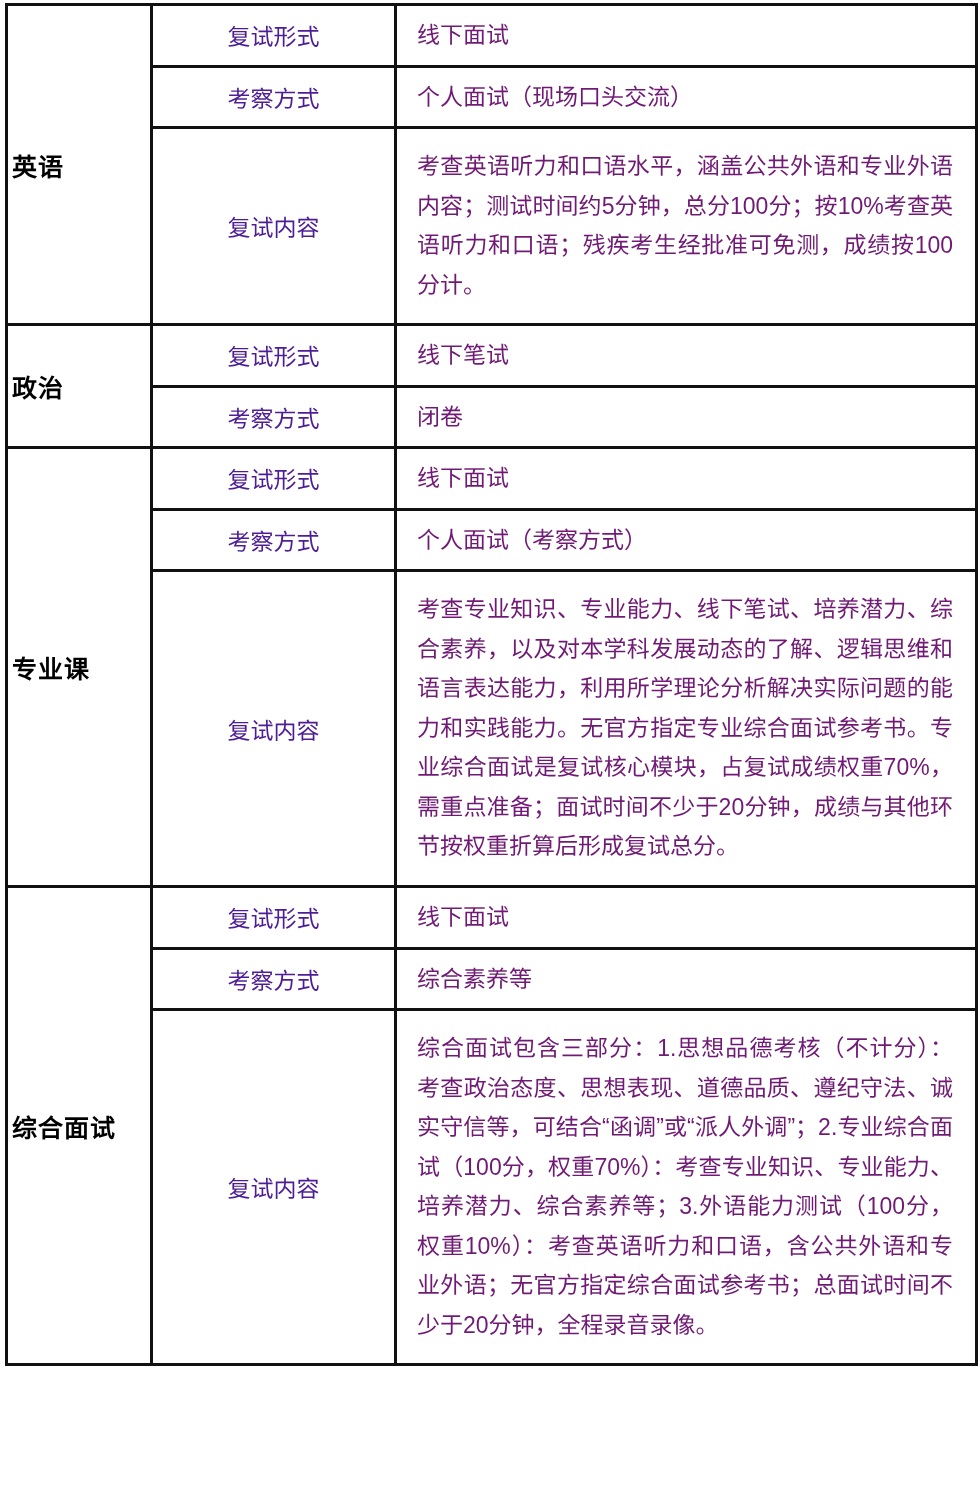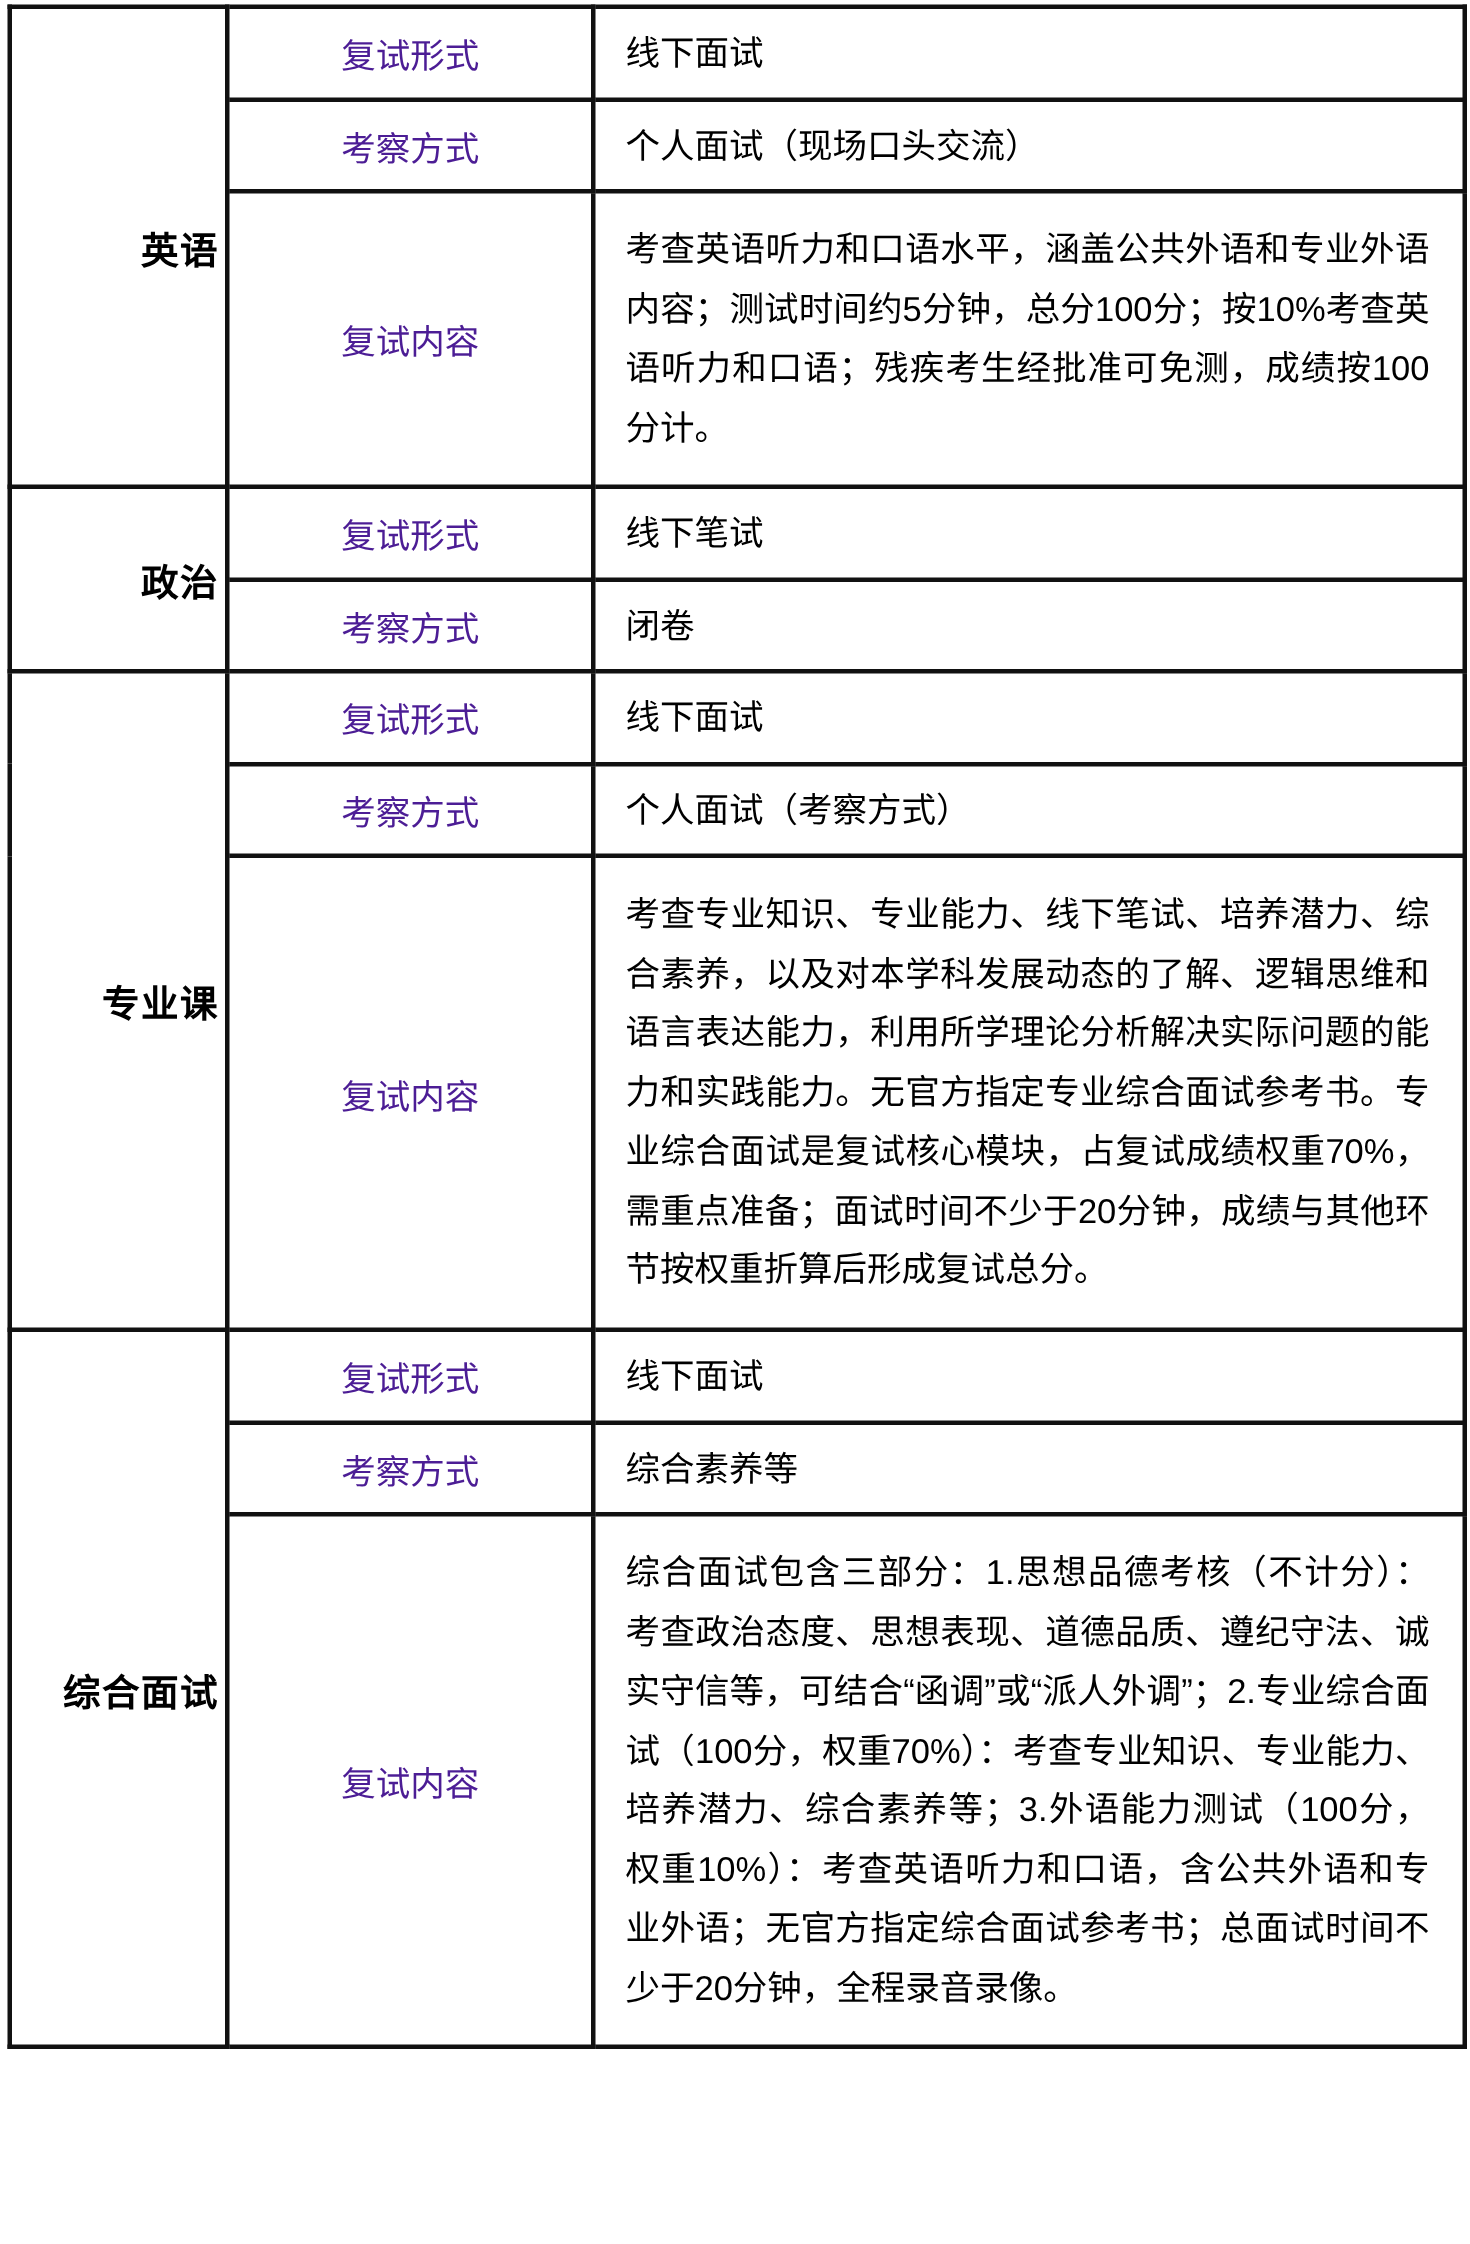--- a/index.html
+++ b/index.html
@@ -35,42 +35,42 @@
   table.exam-table col.col-value    { width: 581px; }
 
   table.exam-table td {
     border: 3px solid #111111;
     vertical-align: middle;
     background: #ffffff;
   }
 
   
   td.subject-cell {
-    text-align: right;
+    text-align: left;
     font-weight: bold;
     font-size: 25px;
     letter-spacing: 1px;
     color: #000000;
     padding: 6px 4px;
   }
 
   
   td.field-cell {
     text-align: center;
     font-size: 23px;
     color: #4c1d95;
     padding: 12px 6px;
     white-space: nowrap;
   }
 
   
   td.value-cell {
     text-align: left;
     font-size: 23px;
-    color: #000000;
+    color: #701a75;
     padding: 12px 16px 12px 20px;
     line-height: 1.5;
   }
 
   
   td.value-cell.value-long {
     padding: 18px 22px 18px 20px;
     line-height: 1.72;
     text-align: justify;
     text-justify: inter-ideograph;

